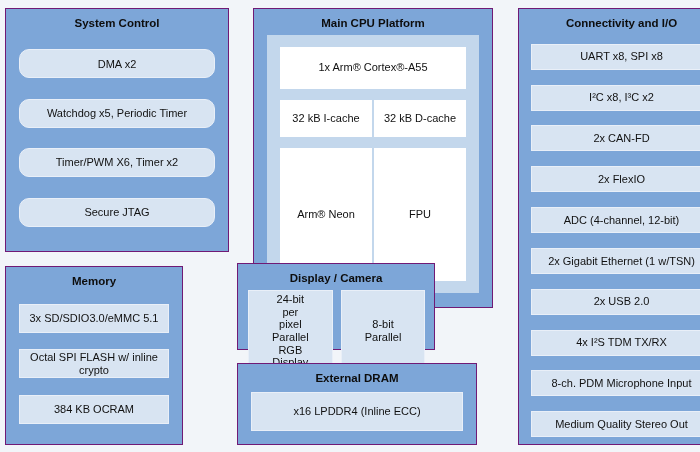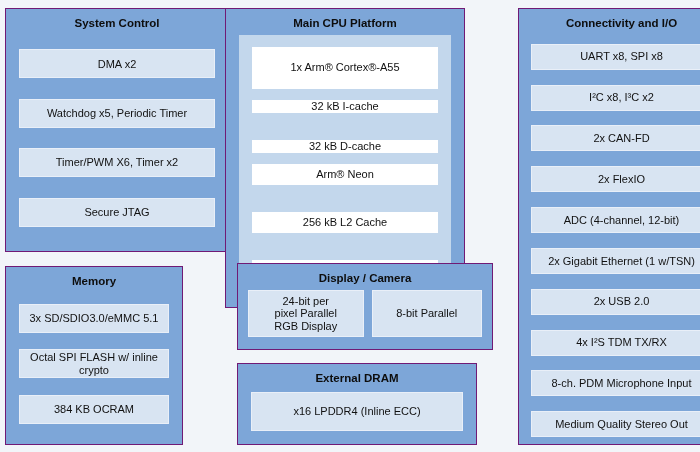--- a/index.html
+++ b/index.html
@@ -37,26 +37,26 @@
     display:flex;align-items:center;justify-content:center;
     text-align:center;
     font-size:11px;
     line-height:1.15;
     box-sizing:border-box;
   }
 
   
   .sysctl{left:5px;top:8px;width:224px;height:244px;}
   .memory{left:5px;top:266px;width:178px;height:179px;}
-  .cpu{left:225px;top:8px;width:240px;height:300px;}
-  .disp{left:237px;top:263px;width:256px;height:87px;}
+  .cpu{left:253px;top:8px;width:240px;height:300px;}
+  .disp{left:237px;top:263px;width:198px;height:87px;}
   .dram{left:237px;top:363px;width:240px;height:82px;}
   .conn{left:518px;top:8px;width:207px;height:437px;}
 
-  .sysctl .item{height:29px;}
+  .sysctl .item{height:29px;border-radius:10px;}
   .memory .item{height:29px;}
   .conn .items{padding:0 12px 5px;}
   .conn .item{height:26px;margin-top:13px;}
 
   
   .cpu-inner{
     flex:1;
     margin:6px 13px 14px;
     background:#c3d7ec;
     padding:12px 13px;
@@ -65,21 +65,21 @@
   }
   .wbox{
     background:#ffffff;
     display:flex;align-items:center;justify-content:center;
     text-align:right;
     font-size:11px;
     line-height:1.2;
     box-sizing:border-box;
   }
   .cpu-core{height:42px;}
-  .cpu-row{display:flex;gap:27px;flex-direction:column;}
+  .cpu-row{display:flex;gap:2px;}
   .cpu-row .wbox{flex:1;}
   .row2 .wbox{height:37px;}
   .row3{flex:1;}
   .row3 .wbox{padding:2px 4px;}
 
   
   .pair{
     flex:1;
     display:flex;gap:8px;
     margin:6px 10px 12px;
@@ -118,21 +118,20 @@
   <section class="block cpu">
     <h3 class="btitle">Main CPU Platform</h3>
     <div class="cpu-inner">
       <div class="wbox cpu-core">1x Arm® Cortex®-A55</div>
       <div class="cpu-row row2">
         <div class="wbox">32 kB I-cache</div>
         <div class="wbox">32 kB D-cache</div>
       </div>
       <div class="cpu-row row3">
         <div class="wbox">Arm® Neon</div>
-        <div class="wbox">256 kB L2 Cache</div>
         <div class="wbox">FPU</div>
       </div>
     </div>
   </section>
 
   <section class="block disp">
     <h3 class="btitle">Display / Camera</h3>
     <div class="pair">
       <div class="item">24-bit per pixel Parallel RGB Display</div>
       <div class="item">8-bit Parallel</div>

